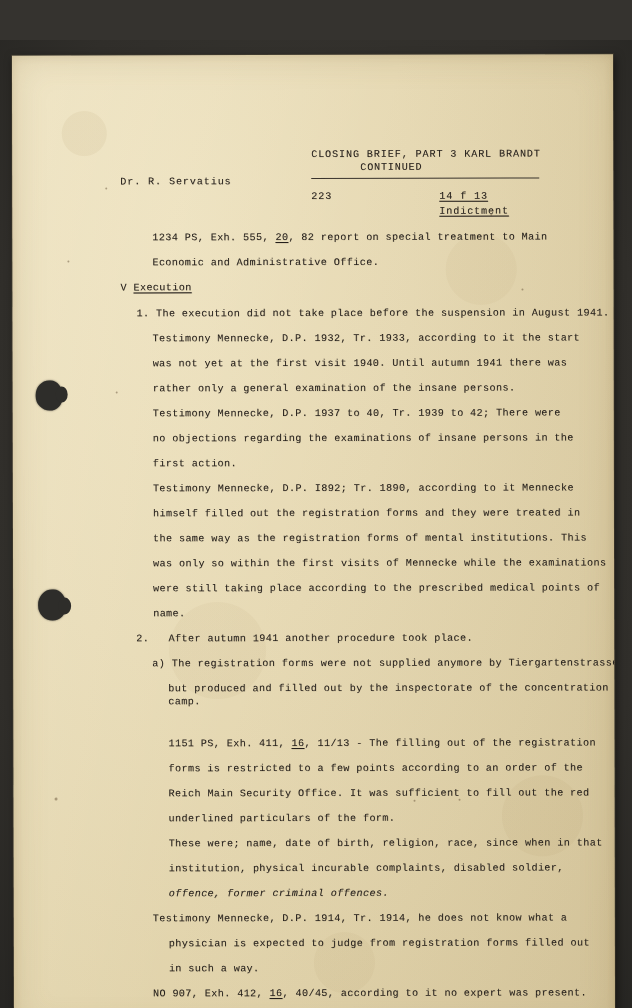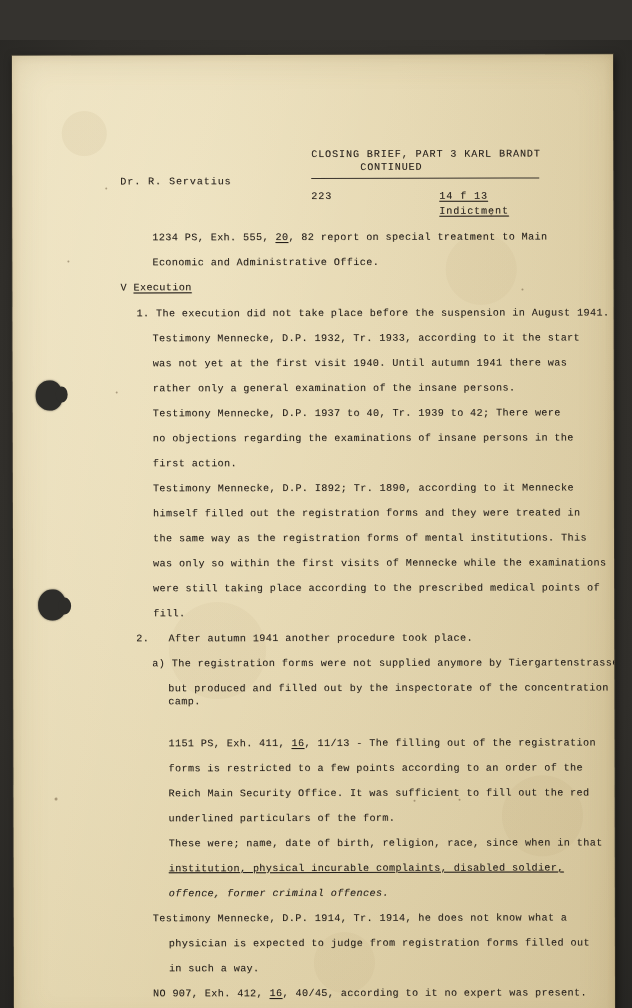--- a/index.html
+++ b/index.html
@@ -182,31 +182,31 @@
           <div class="tl" style="left: 140px; top: 304px;">was not yet at the first visit 1940. Until autumn 1941 there was</div>
           <div class="tl" style="left: 140px; top: 329px;">rather only a general examination of the insane persons.</div>
           <div class="tl" style="left: 140px; top: 354px;">Testimony Mennecke, D.P. 1937 to 40, Tr. 1939 to 42; There were</div>
           <div class="tl" style="left: 140px; top: 379px;">no objections regarding the examinations of insane persons in the</div>
           <div class="tl" style="left: 140px; top: 404px;">first action.</div>
           <div class="tl" style="left: 140px; top: 429px;">Testimony Mennecke, D.P. I892; Tr. 1890, according to it Mennecke</div>
           <div class="tl" style="left: 140px; top: 454px;">himself filled out the registration forms and they were treated in</div>
           <div class="tl" style="left: 140px; top: 479px;">the same way as the registration forms of mental institutions. This</div>
           <div class="tl" style="left: 140px; top: 504px;">was only so within the first visits of Mennecke while the examinations</div>
           <div class="tl" style="left: 140px; top: 529px;">were still taking place according to the prescribed medical points of</div>
-          <div class="tl" style="left: 140px; top: 554px;">fill.</div>
+          <div class="tl" style="left: 140px; top: 554px;">name.</div>
           <div class="tl" style="left: 123px; top: 579px;">2.   After autumn 1941 another procedure took place.</div>
           <div class="tl" style="left: 139px; top: 604px;">a) The registration forms were not supplied anymore by Tiergartenstrasse</div>
           <div class="tl" style="left: 155px; top: 629px;">but produced and filled out by the inspectorate of the concentration</div>
           <div class="tl" style="left: 155px; top: 642px;">camp.</div>
           <div class="tl" style="left: 155px; top: 684px;">1151 PS, Exh. 411, <span class="u">16</span>, 11/13 - The filling out of the registration</div>
           <div class="tl" style="left: 155px; top: 709px;">forms is restricted to a few points according to an order of the</div>
           <div class="tl" style="left: 155px; top: 734px;">Reich Main Security Office. It was sufficient to fill out the red</div>
           <div class="tl" style="left: 155px; top: 759px;">underlined particulars of the form.</div>
           <div class="tl" style="left: 155px; top: 784px;">These were; name, date of birth, religion, race, since when in that</div>
-          <div class="tl" style="left: 155px; top: 809px; text-decoration: underline;">institution, physical incurable complaints, disabled soldier,</div>
+          <div class="tl" style="left: 155px; top: 809px;">institution, physical incurable complaints, disabled soldier,</div>
           <div class="tl" style="left: 155px; top: 834px; font-style: italic;">offence, former criminal offences.</div>
           <div class="tl" style="left: 139px; top: 859px;">Testimony Mennecke, D.P. 1914, Tr. 1914, he does not know what a</div>
           <div class="tl" style="left: 155px; top: 884px;">physician is expected to judge from registration forms filled out</div>
           <div class="tl" style="left: 155px; top: 909px;">in such a way.</div>
           <div class="tl" style="left: 139px; top: 934px;">NO 907, Exh. 412, <span class="u">16</span>, 40/45, according to it no expert was present.</div>
         </div>
 
       <div class="tl footer">- 42 -</div>
 
     </div>

